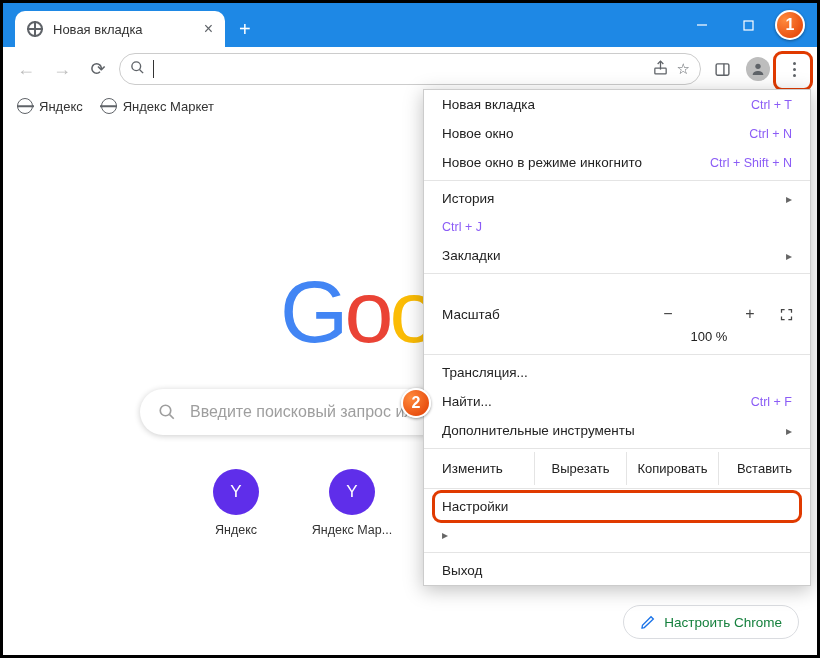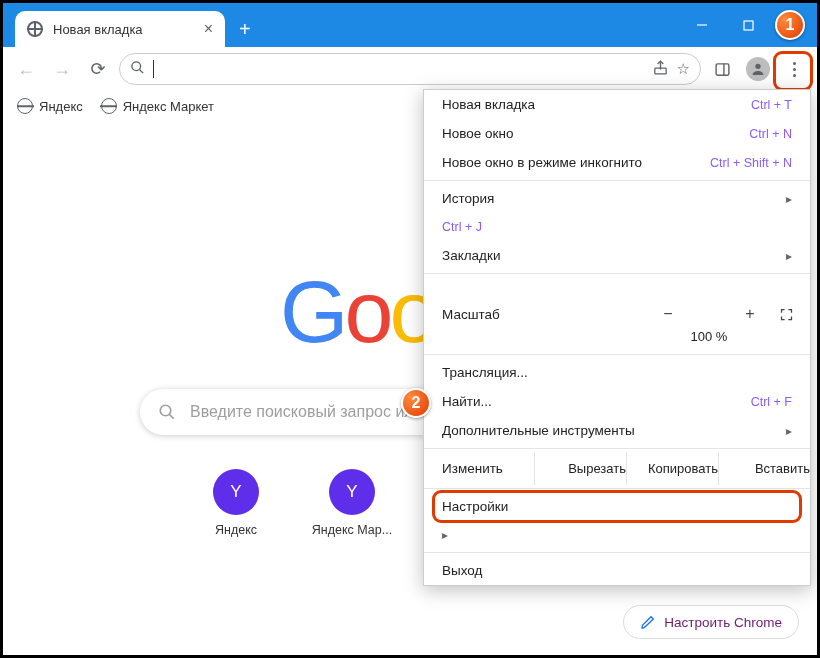--- a/index.html
+++ b/index.html
@@ -33,39 +33,39 @@
   .bm-icon::before { content:""; position:absolute; left:-1.5px; right:-1.5px; top:50%; height:1.5px; background:#5f6368; transform:translateY(-50%); }
   .content { position:absolute; top:118px; left:0; right:0; bottom:0; display:flex; flex-direction:column; align-items:center; }
   .logo { margin-top:140px; font-size:88px; font-weight:500; display:flex; font-family:Arial,sans-serif; letter-spacing:-4px; }
   .logo span:nth-child(1){color:#4285f4} .logo span:nth-child(2){color:#ea4335} .logo span:nth-child(3){color:#fbbc05}
   .logo span:nth-child(4){color:#4285f4} .logo span:nth-child(5){color:#34a853} .logo span:nth-child(6){color:#ea4335}
   .searchbar { margin-top:26px; width:540px; height:46px; border-radius:24px; box-shadow:0 1px 6px rgba(0,0,0,0.2); display:flex; align-items:center; padding:0 18px; gap:14px; color:#9e9e9e; font-size:16px; }
   .shortcuts { margin-top:34px; display:flex; gap:26px; }
   .shortcut { width:90px; display:flex; flex-direction:column; align-items:center; gap:8px; font-size:12.5px; color:#333; cursor:pointer; }
   .sc-circle { width:46px; height:46px; border-radius:50%; background:#eef1f4; display:flex; align-items:center; justify-content:center; font-size:19px; color:#444; }
   .sc-circle.y { background:#5f2eea; color:#fff; font-size:17px; }
-  .customize { position:absolute; bottom:16px; right:18px; height:34px; border:1px solid #dadce0; border-radius:18px; display:flex; align-items:center; padding:0 16px; gap:8px; font-size:13.5px; color:#701a75; cursor:pointer; background:#fff; }
+  .customize { position:absolute; bottom:16px; right:18px; height:34px; border:1px solid #dadce0; border-radius:18px; display:flex; align-items:center; padding:0 16px; gap:8px; font-size:13.5px; color:#15803d; cursor:pointer; background:#fff; }
   .menu-outline { position:absolute; top:48px; right:4px; width:40px; height:40px; border:3px solid #e03a00; border-radius:9px; pointer-events:none; }
   .badge { position:absolute; width:30px; height:30px; border-radius:50%; background:radial-gradient(circle at 30% 30%, #ff8a3d, #e03a00); border:2px solid #fff; color:#fff; font-weight:bold; font-size:16px; display:flex; align-items:center; justify-content:center; box-shadow:0 1px 3px rgba(0,0,0,0.4); pointer-events:none; z-index:20; }
   .badge1 { top:7px; right:12px; }
   .badge2 { top:385px; left:398px; }
   .dropdown { position:absolute; top:86px; right:6px; width:388px; background:#fff; border:1px solid #ccc; box-shadow:0 4px 18px rgba(0,0,0,0.25); font-size:13.5px; color:#222; z-index:10; }
   .dd-row { display:flex; align-items:center; padding:7px 18px; cursor:pointer; }
   .dd-row .lbl { flex:1; }
   .dd-row .sc { color:#8b5cf6; font-size:12.5px;text-align:right; }
   .dd-row .arrow { color:#666; font-size:12px; }
   .dd-sep { height:1px; background:#e4e4e4; margin:3px 0; }
   .zoom-row { display:flex; align-items:center; padding:7px 10px 7px 18px; }
   .zoom-row .lbl { flex:1; }
   .zbtn { width:28px; height:28px; display:flex; align-items:center; justify-content:center; color:#444; font-size:16px; cursor:pointer; }
   .zval { width:54px; text-align:center; font-size:13px;margin-top:45px; }
   .fs-btn { width:28px; height:28px; display:flex; align-items:center; justify-content:center; margin-left:8px; cursor:pointer; }
   .edit-row { display:flex; align-items:stretch; }
   .edit-row .hdr { padding:9px 0 9px 18px; width:110px; }
-  .edit-row .cell { flex:1; text-align:right; padding:9px 0; border-left:1px solid #e4e4e4; font-size:13px; cursor:pointer; }
+  .edit-row .cell { flex:1; text-align:center; padding:9px 0; border-left:1px solid #e4e4e4; font-size:13px; cursor:pointer; }
   .hl { position:relative; }
   .hl::after { content:""; position:absolute; left:8px; right:8px; top:-2px; bottom:-2px; border:3px solid #e03a00; border-radius:9px; pointer-events:none; }
 </style>
 </head>
 <body>
 
 <div class="frame">
   <div class="titlebar">
     <div class="tab">
       <div class="favicon"></div>

